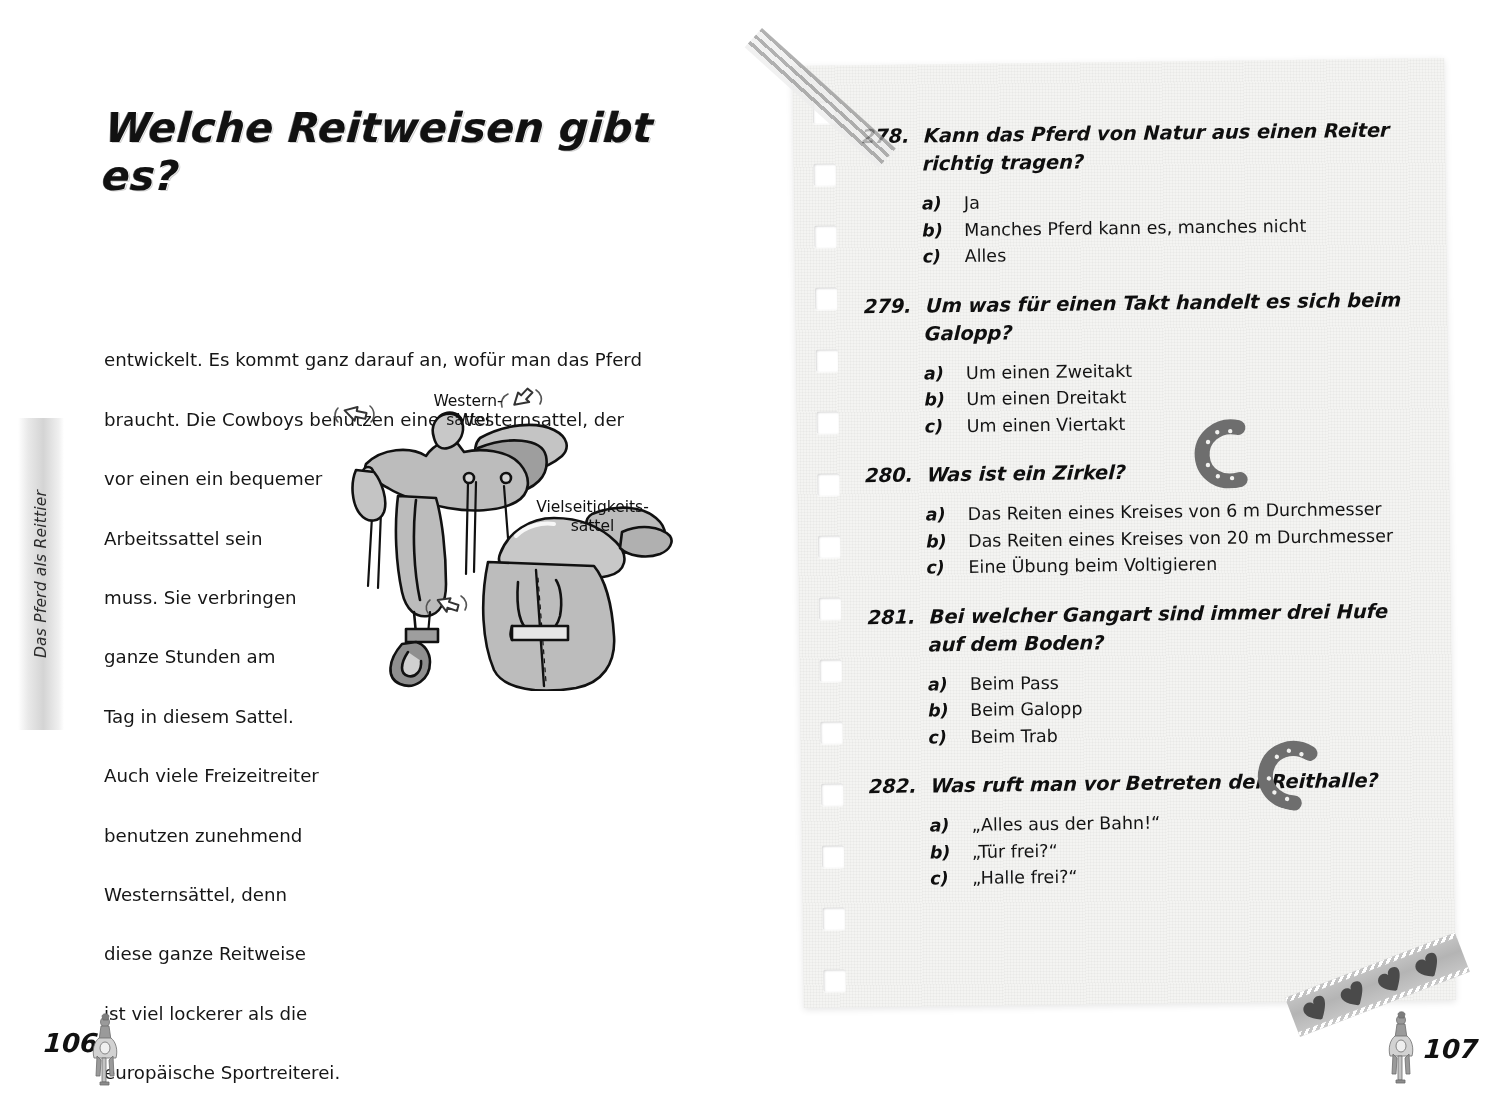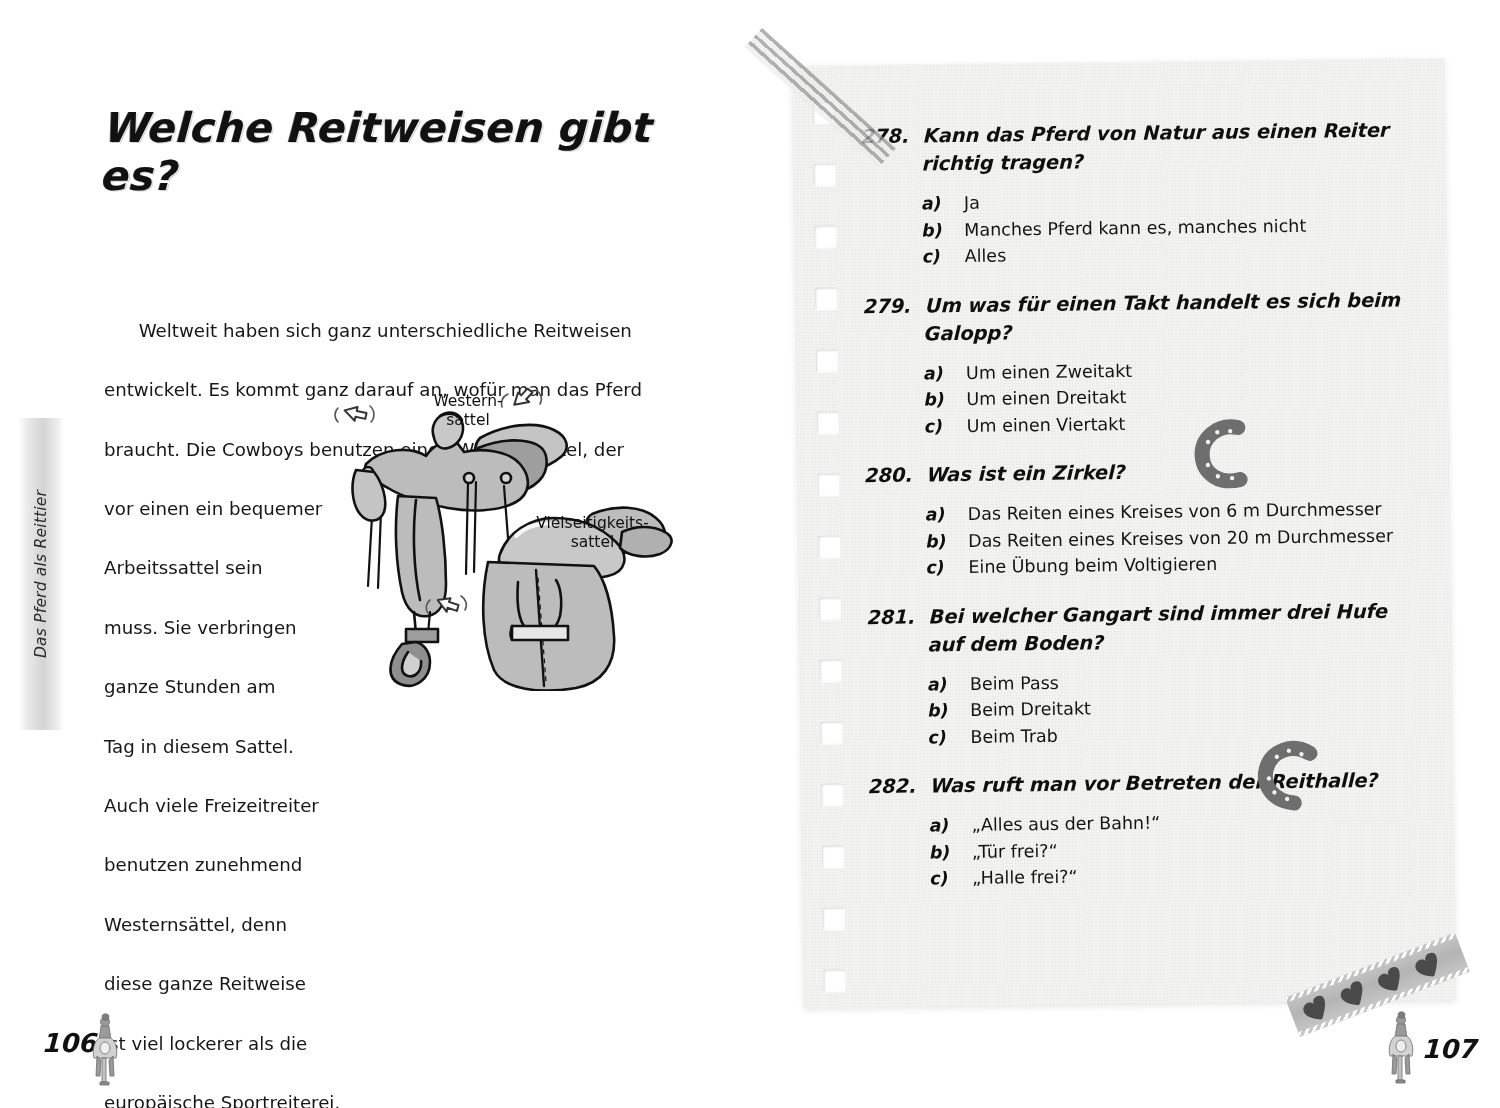--- a/index.html
+++ b/index.html
@@ -94,21 +94,21 @@
   .illu-label {
     position: absolute;
     font-family: "DejaVu Sans", sans-serif;
     font-size: 15.5px;
     line-height: 19px;
     color: #111;
     text-align: center;
     white-space: pre-line;
   }
   .label-western { left: 78px; top: 6px; width: 120px; }
-  .label-vielseitigkeit { left: 190px; top: 128px; width: 145px; }
+  .label-vielseitigkeit { left: 190px; top: 112px; width: 145px; }
 
   
   .right-page {
     position: absolute;
     left: 750px; top: 0;
     width: 750px; height: 1108px;
   }
 
   .note-sheet {
     position: absolute;
@@ -270,21 +270,20 @@
 
   <div class="left-page">
 
     <div class="chapter-tab">
       <span class="chapter-tab-label">Das Pferd als Reittier</span>
     </div>
 
     <div class="page-title">Welche Reitweisen gibt es?</div>
 
     <div class="body-text">
-      <span>Weltweit haben sich ganz unterschiedliche Reitweisen</span>
 <br><span>entwickelt. Es kommt ganz darauf an, wofür man das Pferd</span>
 <br><span>braucht. Die Cowboys benutzen einen Westernsattel, der</span>
 <br><span>vor einen ein bequemer</span>
 <br><span>Arbeitssattel sein</span>
 <br><span>muss. Sie verbringen</span>
 <br><span>ganze Stunden am</span>
 <br><span>Tag in diesem Sattel.</span>
 <br><span>Auch viele Freizeitreiter</span>
 <br><span>benutzen zunehmend</span>
 <br><span>Westernsättel, denn</span>
@@ -480,21 +479,21 @@
               <span class="q-num">281.</span>
               <span class="q-text">Bei welcher Gangart sind immer drei Hufe auf dem Boden?</span>
             </div>
             <div class="answers">
               <div class="answer-row">
                 <span class="a-key">a)</span>
                 <span class="a-text">Beim Pass</span>
               </div>
               <div class="answer-row">
                 <span class="a-key">b)</span>
-                <span class="a-text">Beim Dreitakt</span>
+                <span class="a-text">Beim Galopp</span>
               </div>
               <div class="answer-row">
                 <span class="a-key">c)</span>
                 <span class="a-text">Beim Trab</span>
               </div>
             </div>
           </div>
 
           <div class="question-block">
             <div class="question-line">

